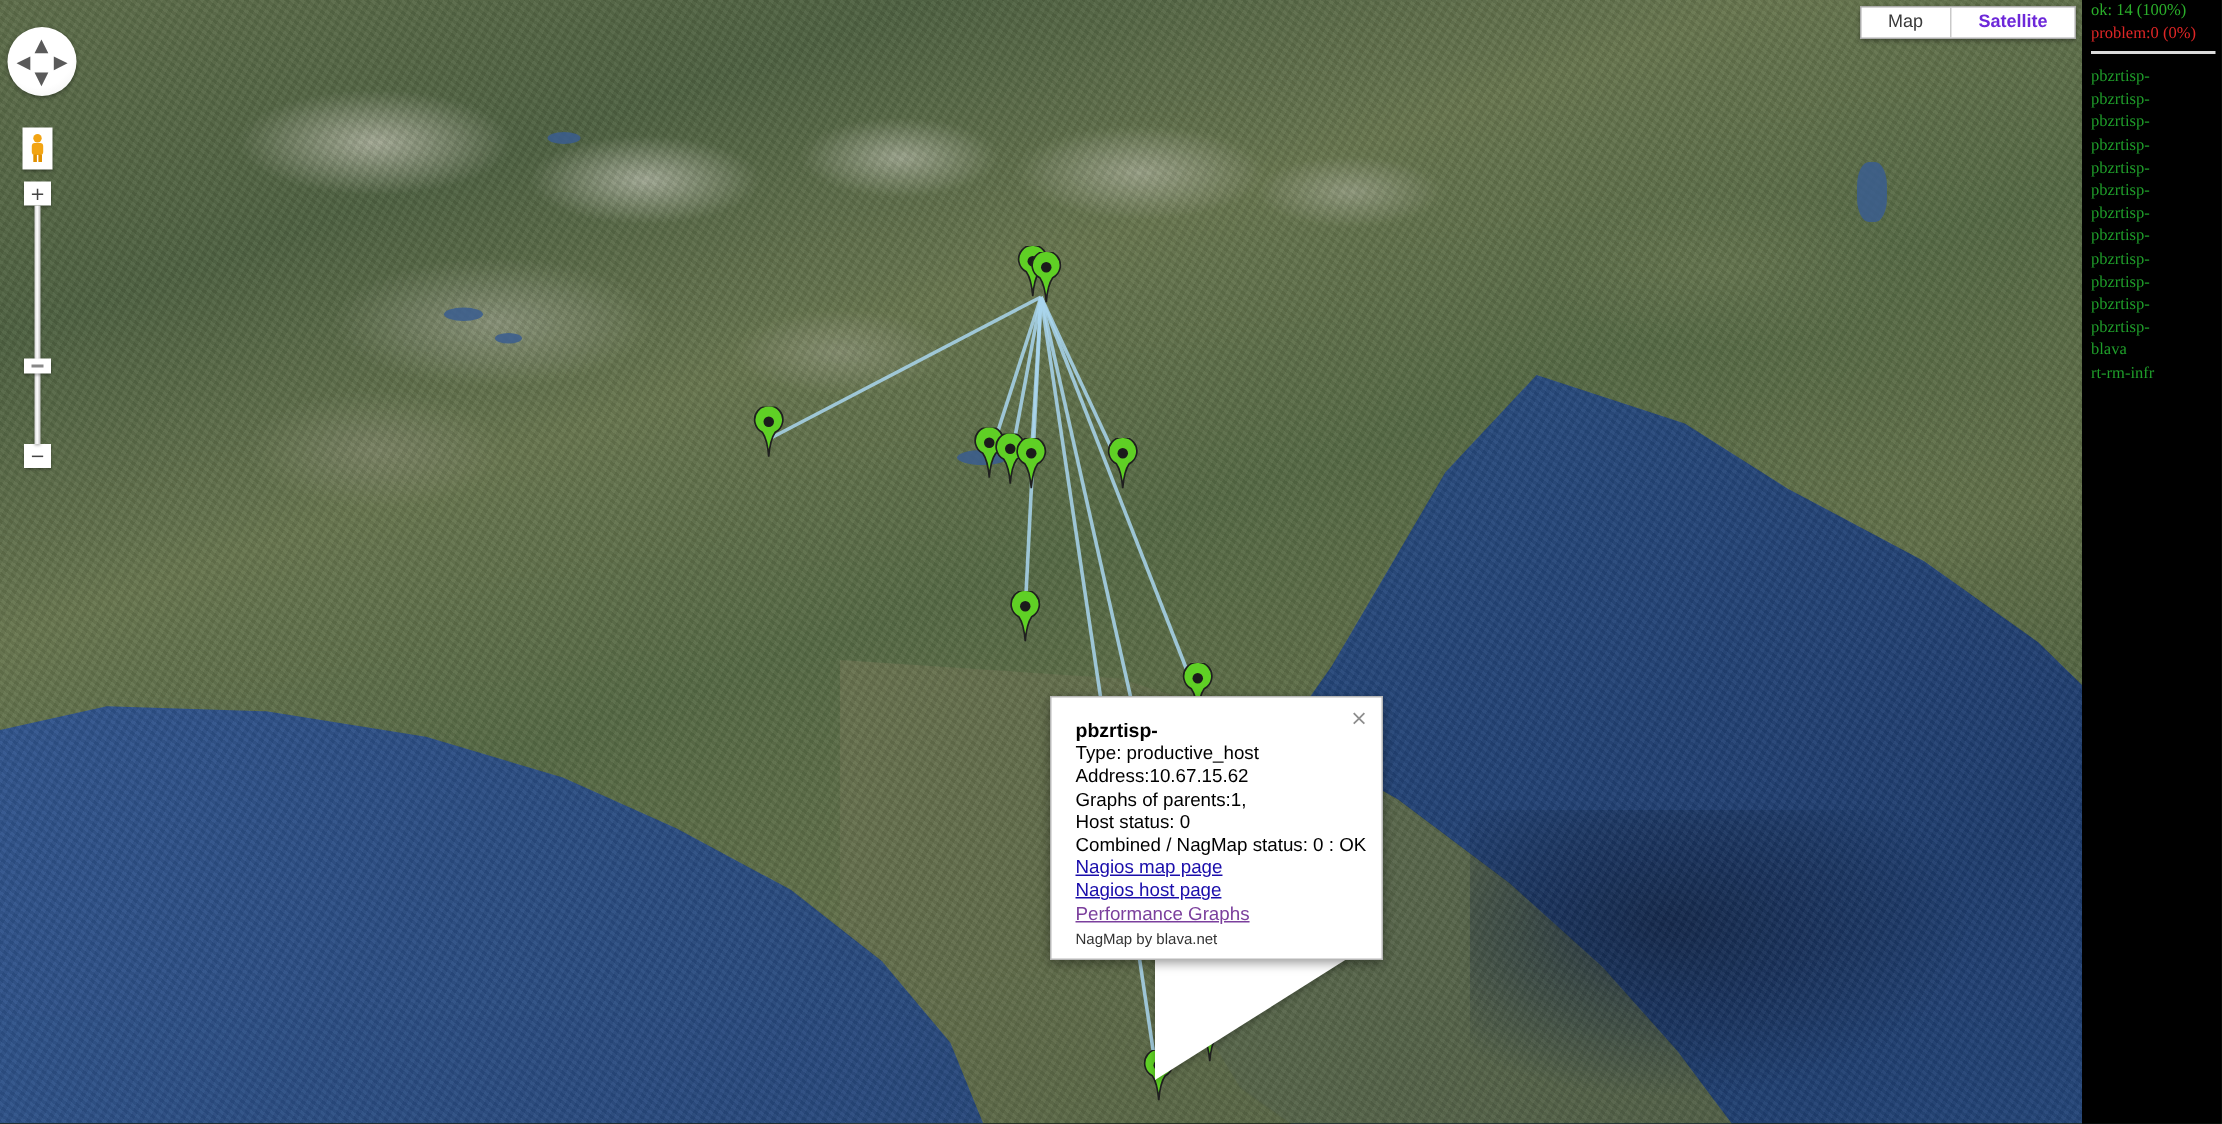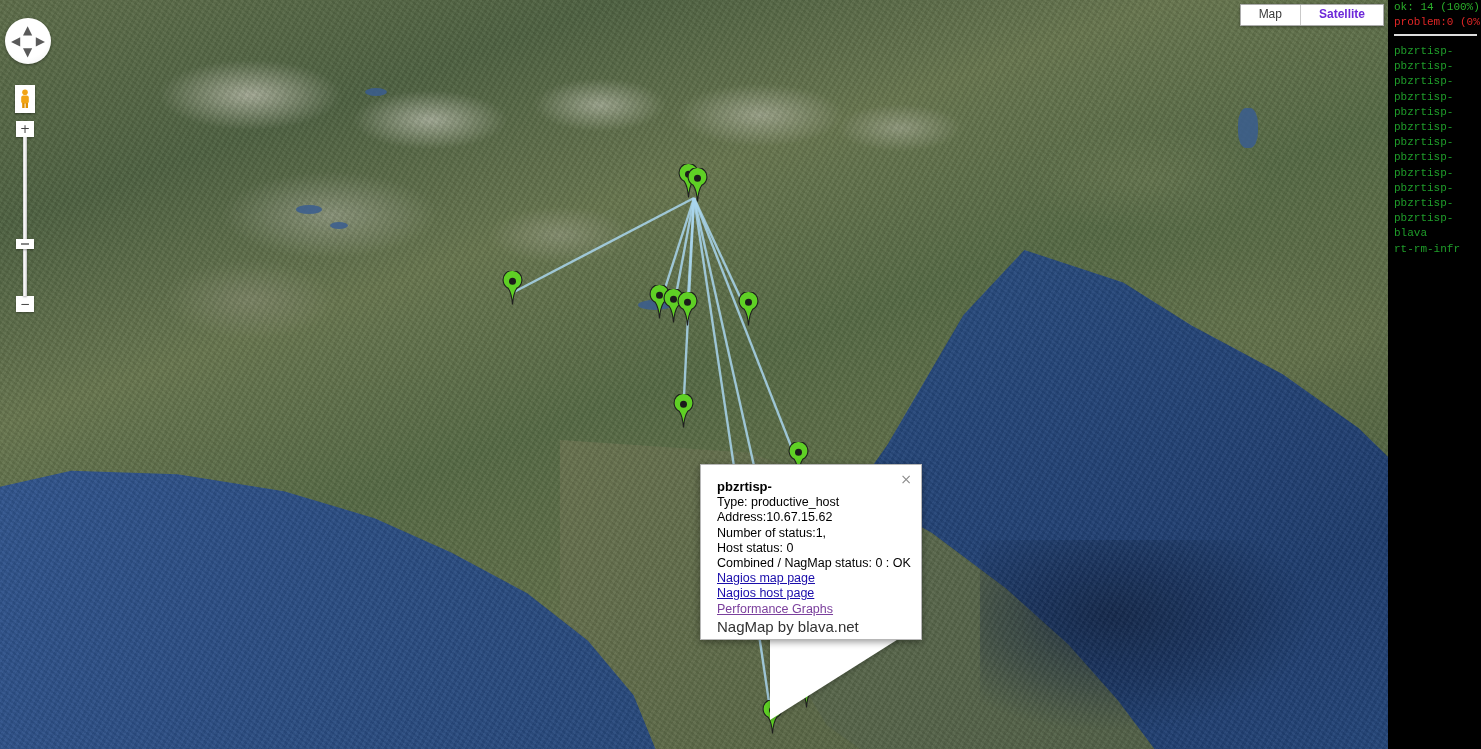--- a/index.html
+++ b/index.html
@@ -166,21 +166,21 @@
     box-shadow: 0 2px 7px rgba(0,0,0,.4);
     z-index: 40;
     font-size: 12.5px;
     color: #000;
   }
   #infowin .body { padding: 14px 16px 6px; line-height: 15.2px; }
   #infowin .ititle { font-weight: bold; font-size: 13px; margin-bottom: 1px; }
   #infowin .irow { white-space: nowrap; }
   #infowin a { display:block; color:#1a0dab; text-decoration: underline; }
   #infowin a.visited { color:#7b3f9d; }
-  #infowin .credit { font-size: 15px; color:#333; margin-top: 2px; }
+  #infowin .credit { font-size: 10px; color:#333; margin-top: 2px; }
   #iwclose {
     position:absolute; right: 8px; top: 8px;
     width: 14px; height: 14px; line-height: 13px; text-align:center;
     color:#8d8d8d; font-size: 14px; cursor:pointer;
     font-family:"DejaVu Sans", sans-serif;
   }
   #iwtail {
     position:absolute; left: 770px; top: 638px;
     width: 0; height: 0; z-index: 39;
     border-left: 0 solid transparent;
@@ -189,21 +189,21 @@
     filter: drop-shadow(0 2px 2px rgba(0,0,0,.25));
   }
 
   
   #sidebar {
     position: absolute; right: 0; top: 0;
     width: 93px; height: 749px;
     background: #000;
     color: #23c223;
     font-size: 11px;
-    font-family: Liberation Mono, monospace;
+    font-family: Liberation Serif, serif;
     overflow: hidden;
     z-index: 50;
   }
   #sidebar .stat { padding-left: 6px; line-height: 15px; white-space: nowrap; }
   #sidebar .ok { color: #2aae2a; }
   #sidebar .problem { color: #e02626; }
   #sidebar .rule {
     height: 2px; background:#dcdcdc; margin: 4px 4px 8px 6px;
   }
   #sidebar .host {
@@ -322,21 +322,21 @@
     </div>
 
     <div id="iwtail"></div>
 
     <div id="infowin">
       <div id="iwclose">×</div>
       <div class="body">
         <div class="ititle">pbzrtisp-</div>
         <div class="irow">Type: productive_host</div>
         <div class="irow">Address:10.67.15.62</div>
-        <div class="irow">Number of status:1,</div>
+        <div class="irow">Graphs of parents:1,</div>
         <div class="irow">Host status: 0</div>
         <div class="irow">Combined / NagMap status: 0 : OK</div>
         <a href="#">Nagios map page</a>
         <a href="#">Nagios host page</a>
         <a href="#" class="visited">Performance Graphs</a>
         <div class="credit">NagMap by blava.net</div>
       </div>
     </div>
   </div>
 

